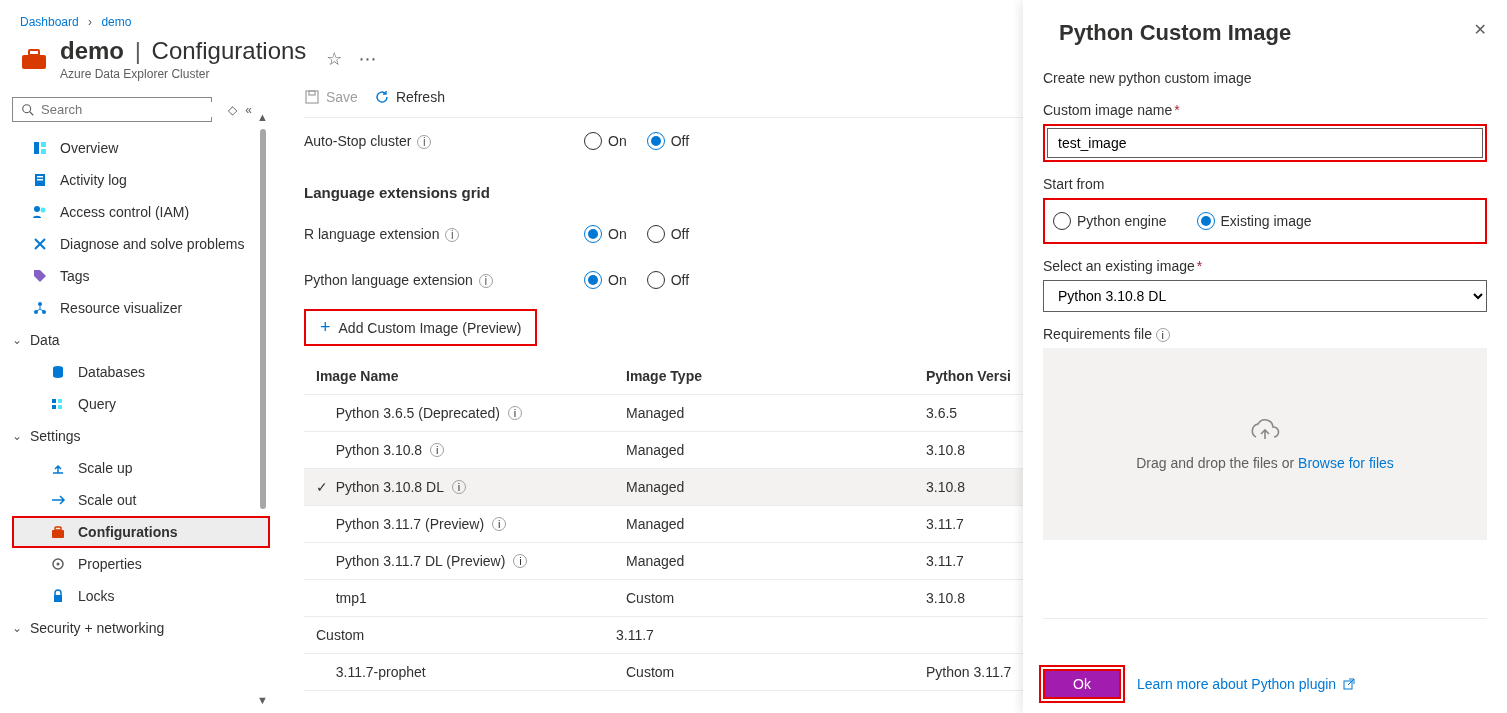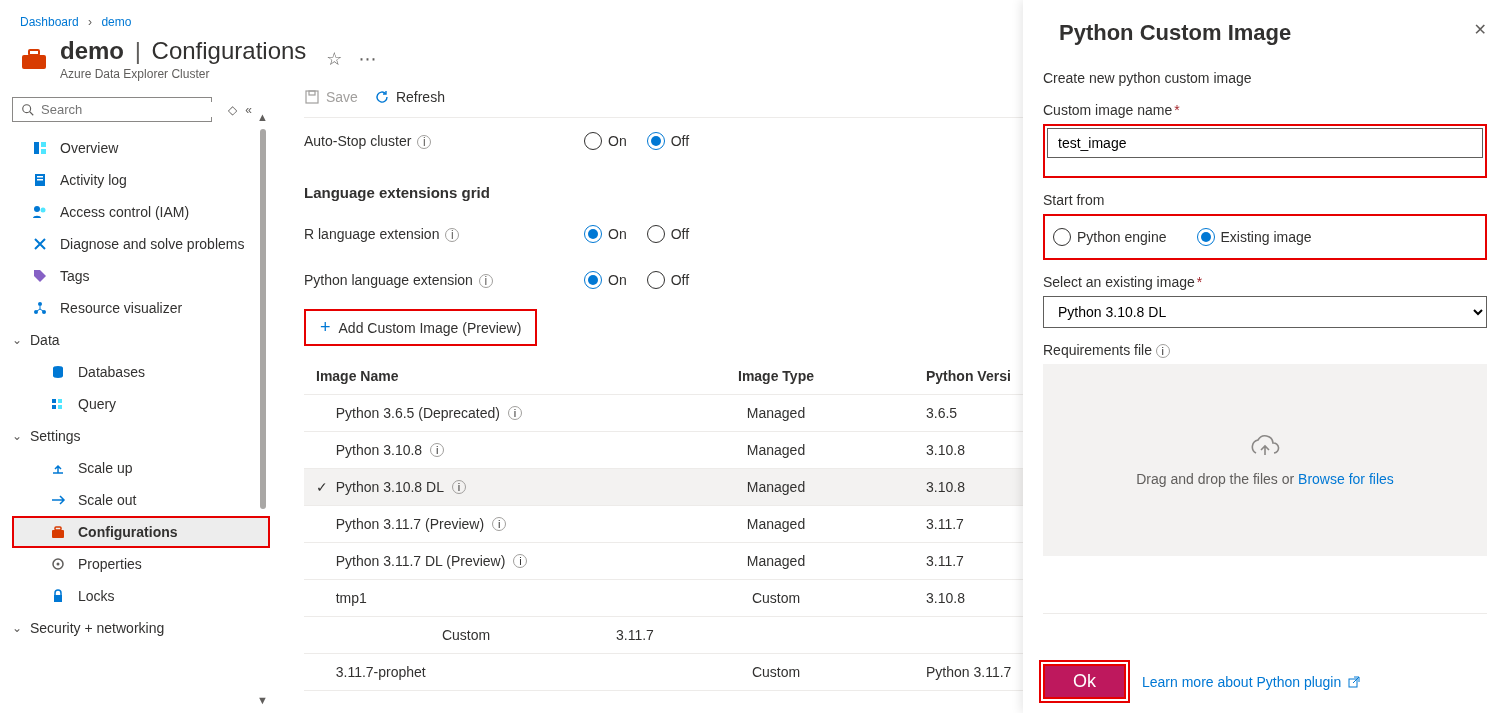--- a/index.html
+++ b/index.html
@@ -61,43 +61,43 @@
 .section-title { font-weight: 600; font-size: 15px; padding: 20px 0 10px; }
 
 .add-btn { border: 2px solid #e60000; display: inline-flex; align-items: center; gap: 8px; padding: 6px 14px; font-size: 14px; color: #323130; margin: 6px 0 12px; }
 .add-btn .plus { color: #0078d4; font-size: 18px; font-weight: 400; }
 
 
 .tbl { width: 720px; }
 .tbl .thead, .tbl .trow { display: flex; padding: 10px 12px; font-size: 14px; border-bottom: 1px solid #edebe9; }
 .tbl .thead { font-weight: 600; }
 .tbl .col1 { width: 310px; display: flex; align-items: center; gap: 8px; }
-.tbl .col2 { width: 300px; text-align: center; }
+.tbl .col2 { width: 300px; }
 .tbl .col3 { flex: 1; }
 .tbl .trow.selected { background: #f3f2f1; }
 .check-mark { color: #323130; font-size: 14px; }
 .tbl .trow:not(.selected) .check-mark { visibility: hidden; }
 
 
 .panel { position: absolute; top: 0; right: 0; width: 484px; height: 713px; background: #fff; box-shadow: -2px 0 10px rgba(0,0,0,0.1); padding: 20px 20px; }
 .panel-header { display: flex; justify-content: space-between; align-items: flex-start; margin-bottom: 24px; margin-left: 16px;}
 .panel-header .ptitle { font-size: 22px; font-weight: 600; }
 .panel-header .close { font-size: 16px; color: #605e5c; cursor: pointer; }
 .panel .subtext { font-size: 14px; color: #323130; margin-bottom: 16px; }
 .panel label.field { display: block; font-size: 14px; color: #323130; margin-bottom: 6px; }
 .panel .req { color: #a4262c; margin-left: 2px; }
 .panel input.text { width: 100%; padding: 6px 10px; font-size: 14px; border: 1px solid #323130; margin-bottom: 16px; }
 .panel .rbox { border: 2px solid #e60000; padding: 2px; margin-bottom: 14px; }
-.panel .rbox input.text { border: 1px solid #605e5c; margin-bottom: 16px; }
+.panel .rbox input.text { border: 1px solid #605e5c; margin-bottom: 0; }
 .panel .radio-row { display: flex; gap: 30px; padding: 10px 6px; }
 .panel select { width: 100%; padding: 6px 10px; font-size: 14px; border: 1px solid #605e5c; background: #fff; margin-bottom: 14px; }
 .panel .dropzone { background: #f3f2f1; height: 192px; display: flex; flex-direction: column; align-items: center; justify-content: center; color: #605e5c; font-size: 14px; gap: 10px; margin-bottom: 20px; }
 .panel .dropzone .link { color: #0078d4; }
 .panel .footer { position: absolute; bottom: 14px; left: 20px; right: 20px; border-top: 1px solid #edebe9; padding-top: 50px; display: flex; align-items: center; gap: 16px; }
-.panel .ok-btn { background: #be185d; color: #fff; padding: 5px 28px; font-size: 18px; border: 2px solid #e60000; outline: 2px solid #e60000; outline-offset: 2px; }
+.panel .ok-btn { background: #a21caf; color: #fff; padding: 5px 28px; font-size: 14px; border: 2px solid #e60000; outline: 2px solid #e60000; outline-offset: 2px; }
 .panel .learn { color: #0078d4; font-size: 14px; display: flex; align-items: center; gap: 6px; }
 
 svg { display: block; }
 </style>
 </head>
 <body>
 
 <div class="breadcrumb">
   <a>Dashboard</a>
   <span class="chevron">›</span>

